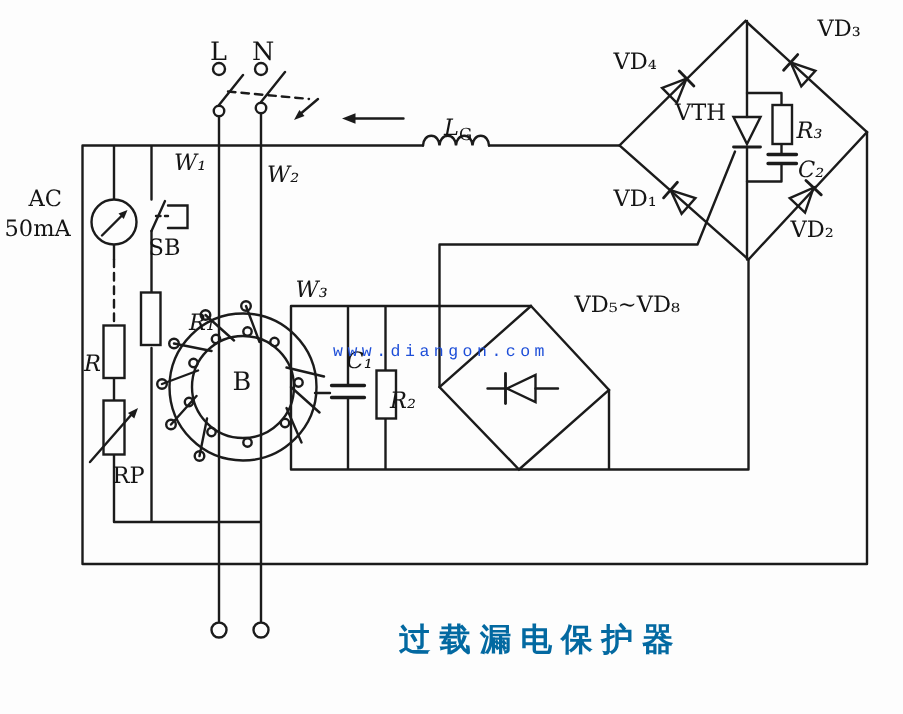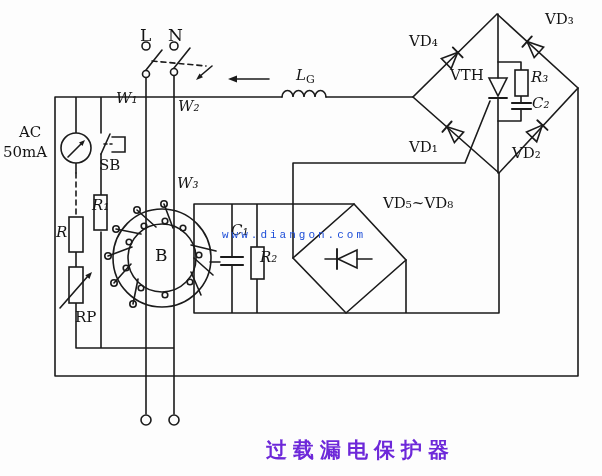--- a/index.html
+++ b/index.html
@@ -1,26 +1,26 @@
 <!DOCTYPE html>
 <html><head>
 <meta charset="utf-8">
 <style>
   html,body{margin:0;padding:0;background:#ffffff;}
   .stage{position:relative;width:602px;height:476px;background:#fdfdfd;overflow:hidden;
          font-family:"DejaVu Serif","Liberation Serif",serif;color:#1b1b1b;}
   .stage svg{position:absolute;left:0;top:0;}
   .lbl{position:absolute;font-size:15px;line-height:1.05;white-space:nowrap;color:#141414;}
-  .it{font-style:italic;}
+  .it{font-style:italic;margin-top:10px;}
   .big{font-size:17px;}
   .sub{font-style:normal;font-size:11px;vertical-align:-3px;}
   .watermark{position:absolute;left:222px;top:229px;font-size:11px;letter-spacing:3px;
              color:#1d4ed8;font-family:Liberation Mono, monospace;}
-  .caption{position:absolute;left:266px;top:436px;font-size:21px;font-weight:bold;
-           letter-spacing:6px;color:#6d28d9;}
+  .caption{position:absolute;left:266px;top:412px;font-size:21px;font-weight:bold;
+           letter-spacing:6px;color:#0369a1;}
 </style>
 </head>
 <body>
 
 <div class="stage">
 
 <svg width="602" height="476" viewBox="0 0 602 476">
   <g fill="none" stroke="#1b1b1b" stroke-width="1.6" stroke-linecap="round">
 
     <g>
@@ -150,31 +150,31 @@
 
 <div class="lbl big" style="left:140px;top:27px">L</div>
 <div class="lbl big" style="left:168px;top:27px">N</div>
 <div class="lbl it" style="left:116px;top:91px">W₁</div>
 <div class="lbl it" style="left:178px;top:99px">W₂</div>
 <div class="lbl it" style="left:296px;top:68px"><span>L</span><span class="sub">G</span></div>
 <div class="lbl" style="left:19px;top:125px">AC</div>
 <div class="lbl" style="left:3px;top:145px">50mA</div>
 <div class="lbl" style="left:99px;top:158px">SB</div>
 <div class="lbl it" style="left:56px;top:225px">R</div>
-<div class="lbl it" style="left:92px;top:198px">R₁</div>
+<div class="lbl it" style="left:126px;top:198px">R₁</div>
 <div class="lbl" style="left:75px;top:310px">RP</div>
 <div class="lbl big" style="left:155px;top:247px">B</div>
-<div class="lbl it" style="left:177px;top:176px">W₃</div>
+<div class="lbl it" style="left:197px;top:176px">W₃</div>
 <div class="lbl it" style="left:231px;top:223px">C₁</div>
 <div class="lbl it" style="left:260px;top:250px">R₂</div>
 <div class="lbl" style="left:383px;top:196px">VD₅~VD₈</div>
 <div class="lbl" style="left:409px;top:34px">VD₄</div>
 <div class="lbl" style="left:545px;top:12px">VD₃</div>
-<div class="lbl" style="left:409px;top:140px">VD₁</div>
-<div class="lbl" style="left:512px;top:146px">VD₂</div>
+<div class="lbl" style="left:409px;top:125px">VD₁</div>
+<div class="lbl" style="left:527px;top:146px">VD₂</div>
 <div class="lbl" style="left:450px;top:68px">VTH</div>
 <div class="lbl it" style="left:531px;top:70px">R₃</div>
 <div class="lbl it" style="left:532px;top:96px">C₂</div>
 
 <div class="watermark">www.diangon.com</div>
 <div class="caption">过载漏电保护器</div>
 
 </div>
 
 </body></html>

